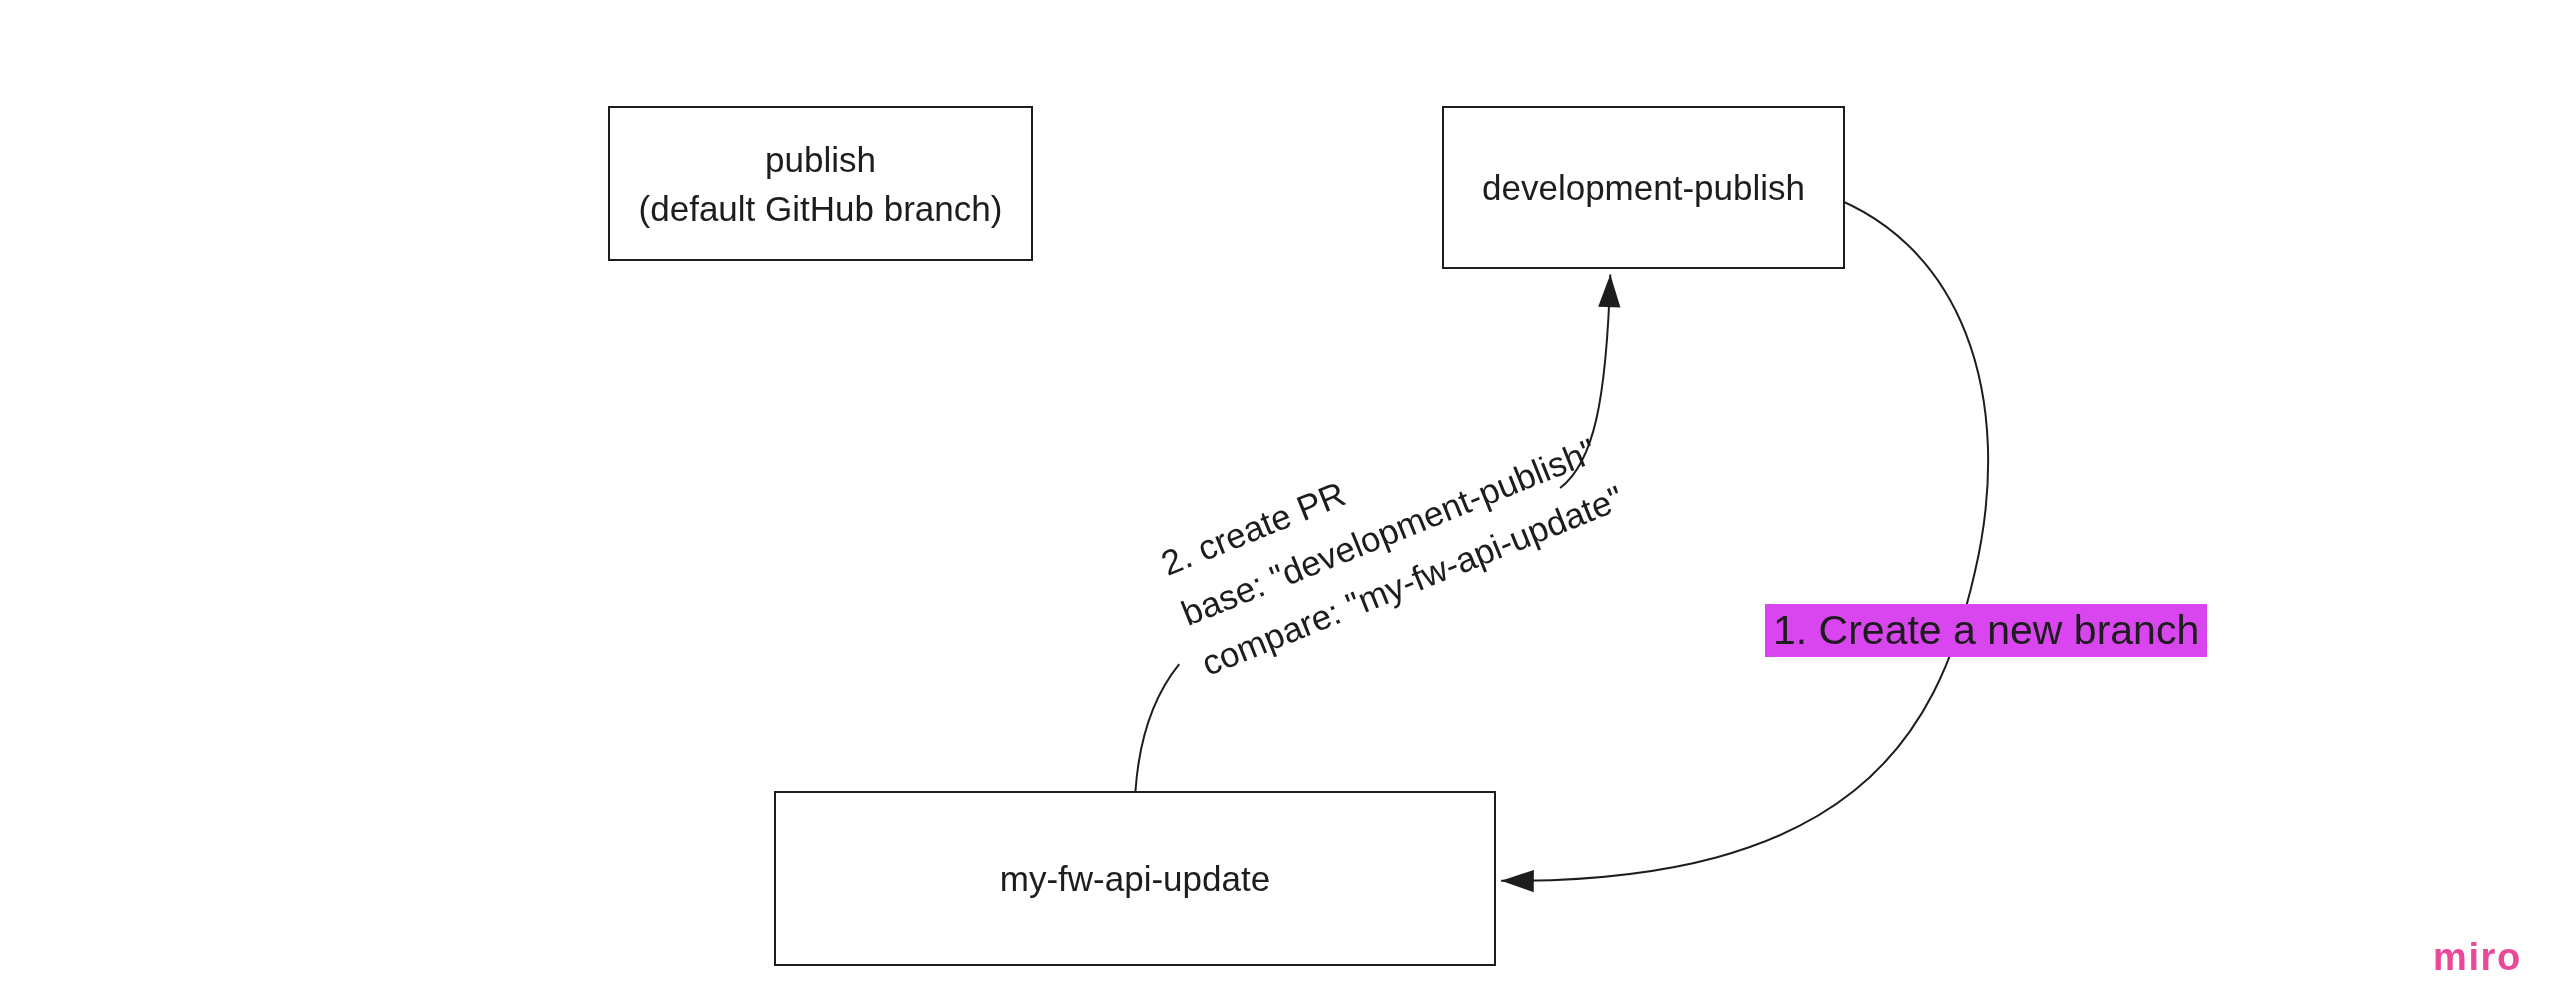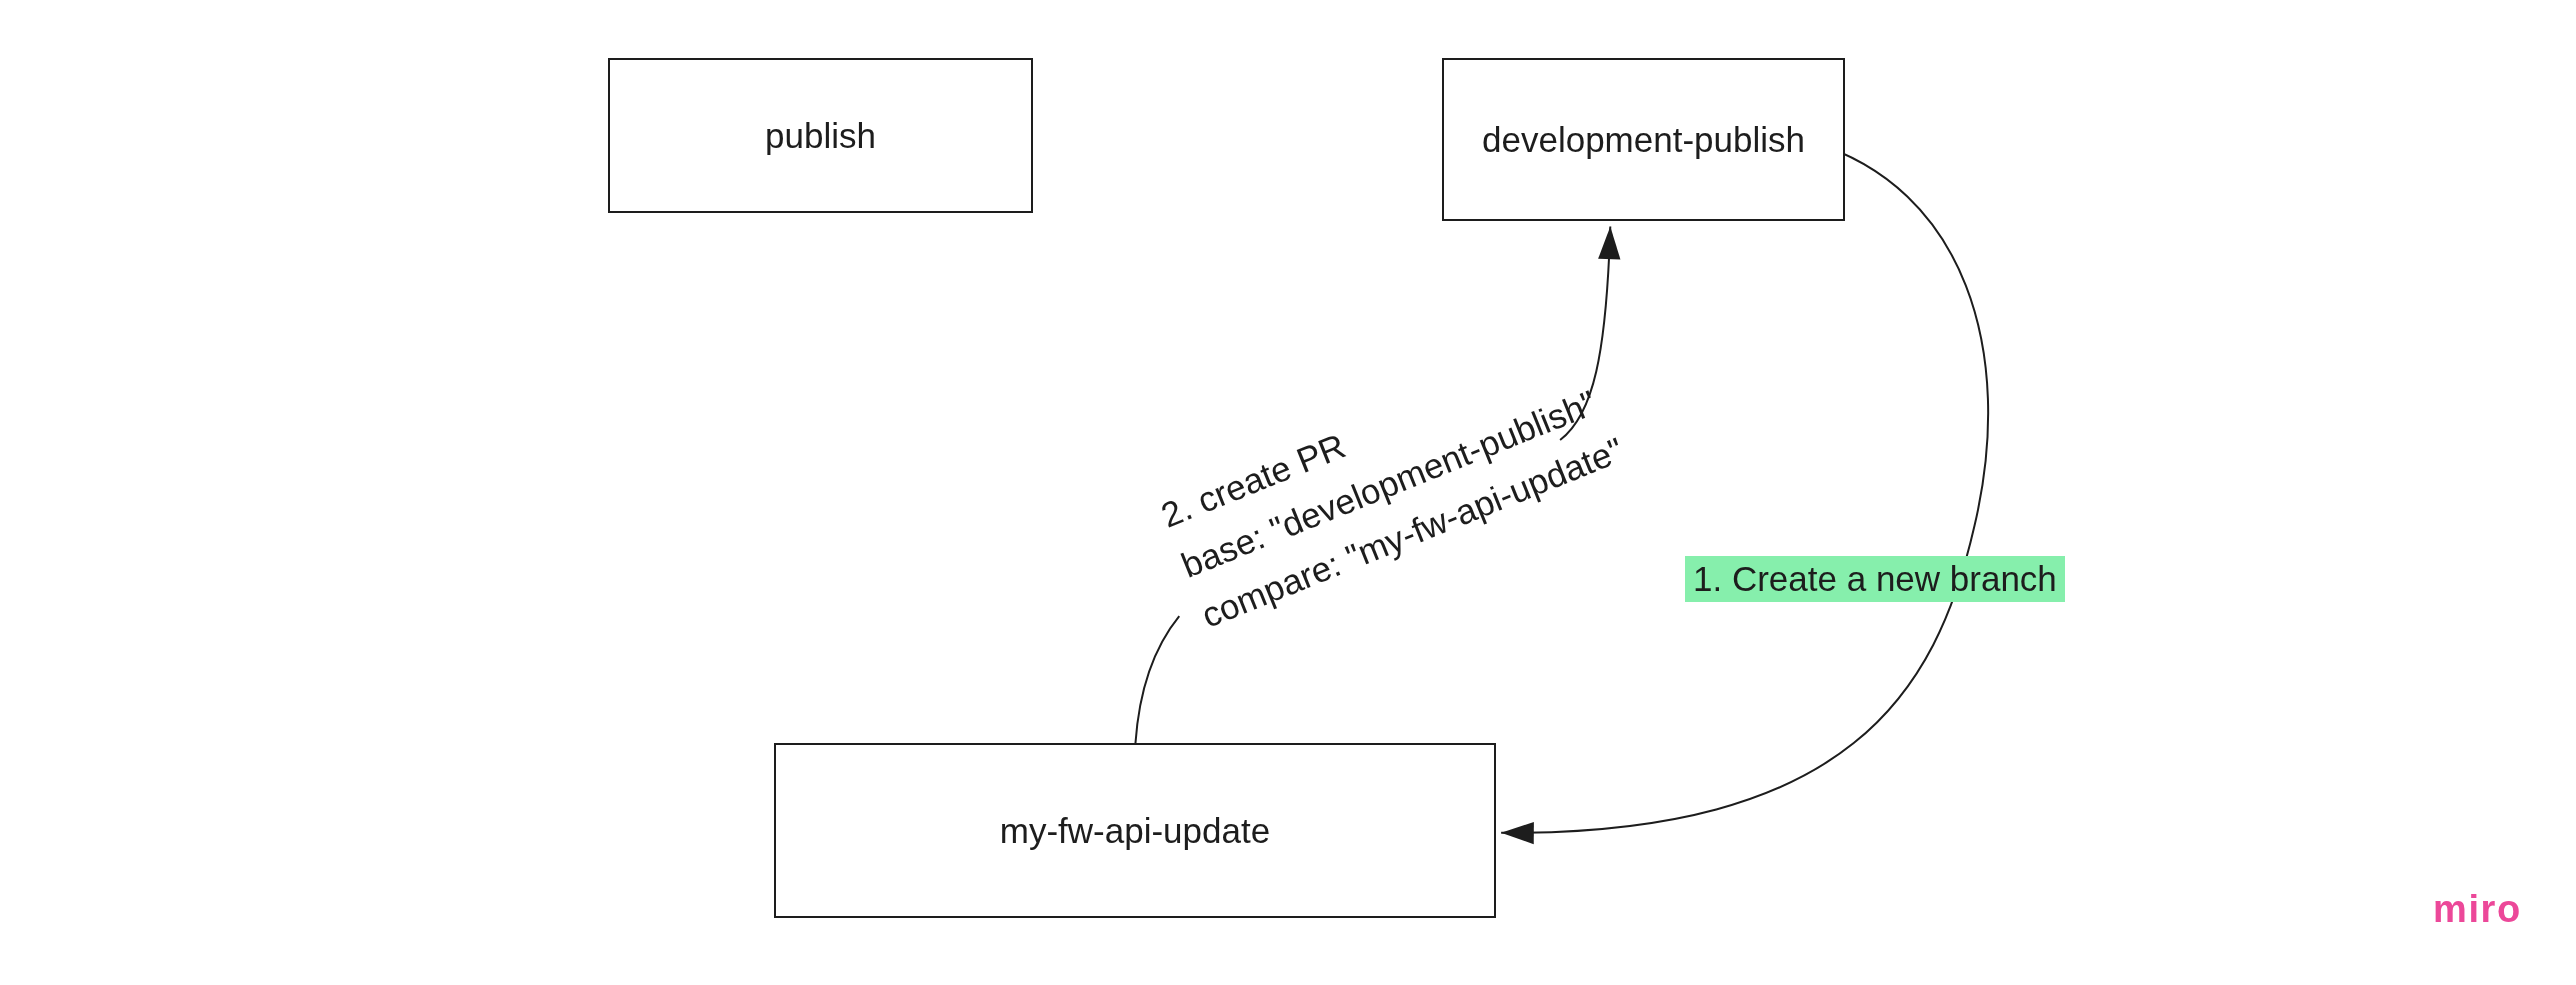--- a/index.html
+++ b/index.html
@@ -11,20 +11,21 @@
     width: 2576px;
     height: 986px;
     position: relative;
     overflow: hidden;
     font-family: "Liberation Sans", "DejaVu Sans", sans-serif;
     color: #1d1d1d;
   }
   .board {
     position: absolute;
     inset: 0;
+    margin-top: 48px;
   }
   .connector-layer {
     position: absolute;
     left: 0;
     top: 0;
     z-index: 1;
   }
   .shape {
     position: absolute;
     box-sizing: border-box;
@@ -38,26 +39,26 @@
     font-size: 35px;
     line-height: 1.4;
     color: #1d1d1d;
   }
   .shape-publish           { left: 608px;  top: 58px;  width: 425px; height: 155px; }
   .shape-development       { left: 1442px; top: 58px;  width: 403px; height: 163px; }
   .shape-myfw              { left: 774px;  top: 743px; width: 722px; height: 175px; }
 
   .annotation-create-branch {
     position: absolute;
-    left: 1685px;
+    left: 1765px;
     top: 556px;
     z-index: 2;
-    background: #86efac;
+    background: #d946ef;
     padding: 3.2px 8px;
-    font-size: 35px;
+    font-size: 41px;
     white-space: nowrap;
     color: #1d1d1d;
   }
   .annotation-create-pr {
     position: absolute;
     left: 1153px;
     top: 492px;
     z-index: 2;
     font-size: 35px;
     line-height: 54px;
@@ -93,20 +94,21 @@
     <path d="M 2274 178 C 2465 235 2530 440 2478 660 C 2430 870 2320 1048 1884 1045" fill="none" stroke="#1d1d1d" stroke-width="2.5" marker-end="url(#arrowhead)"></path>
 
     <path d="M 1425 933 C 1430 860 1450 810 1480 773" fill="none" stroke="#1d1d1d" stroke-width="2.5"></path>
 
     <path d="M 1958 552 C 2000 520 2016 444 2021 284" fill="none" stroke="#1d1d1d" stroke-width="2.5" marker-end="url(#arrowhead)"></path>
   </svg>
 
   <div class="shape shape-publish">
     <div>
       <div>publish</div>
+      <div>(default GitHub branch)</div>
     </div>
   </div>
 
   <div class="shape shape-development">
     <div>development-publish</div>
   </div>
 
   <div class="shape shape-myfw">
     <div>my-fw-api-update</div>
   </div>

